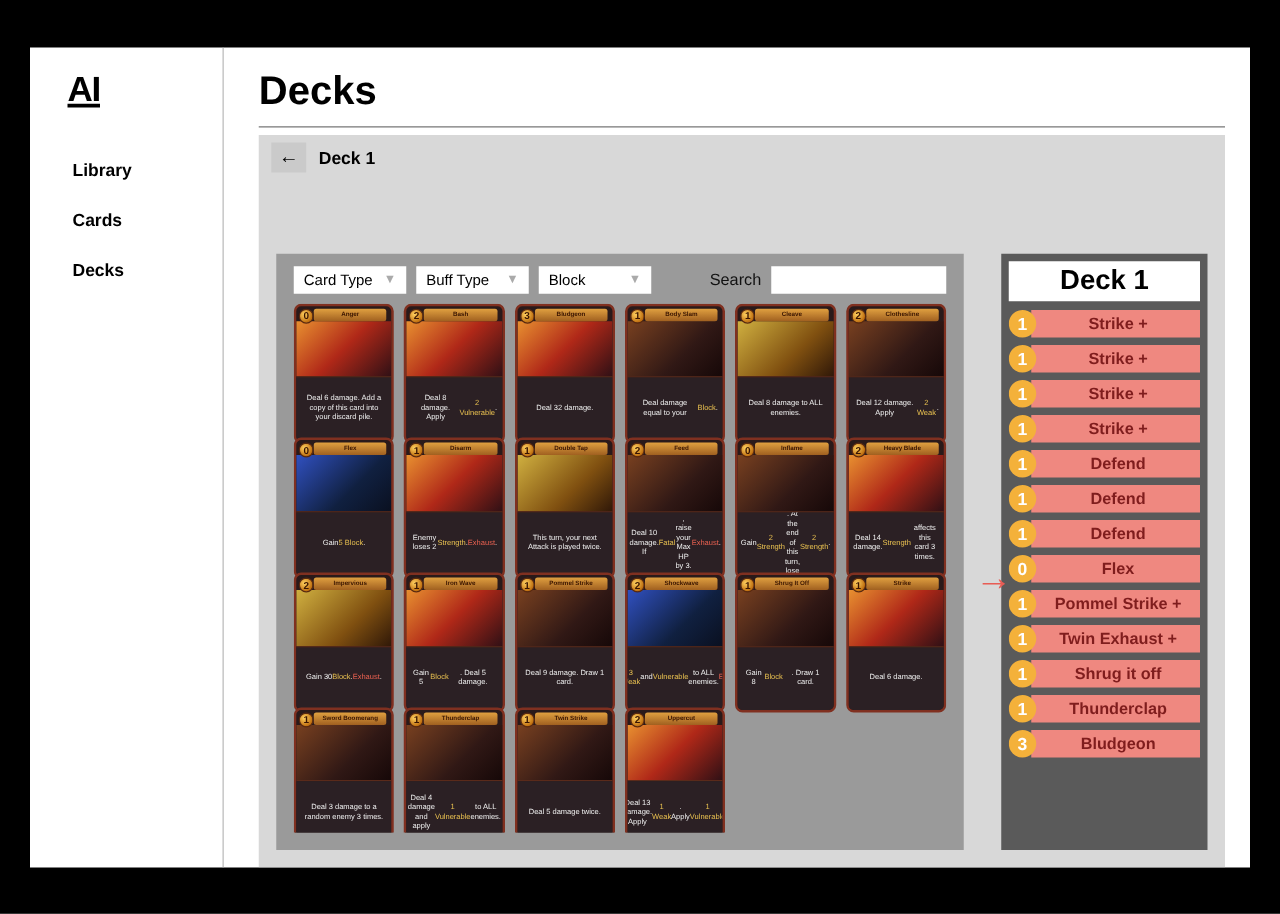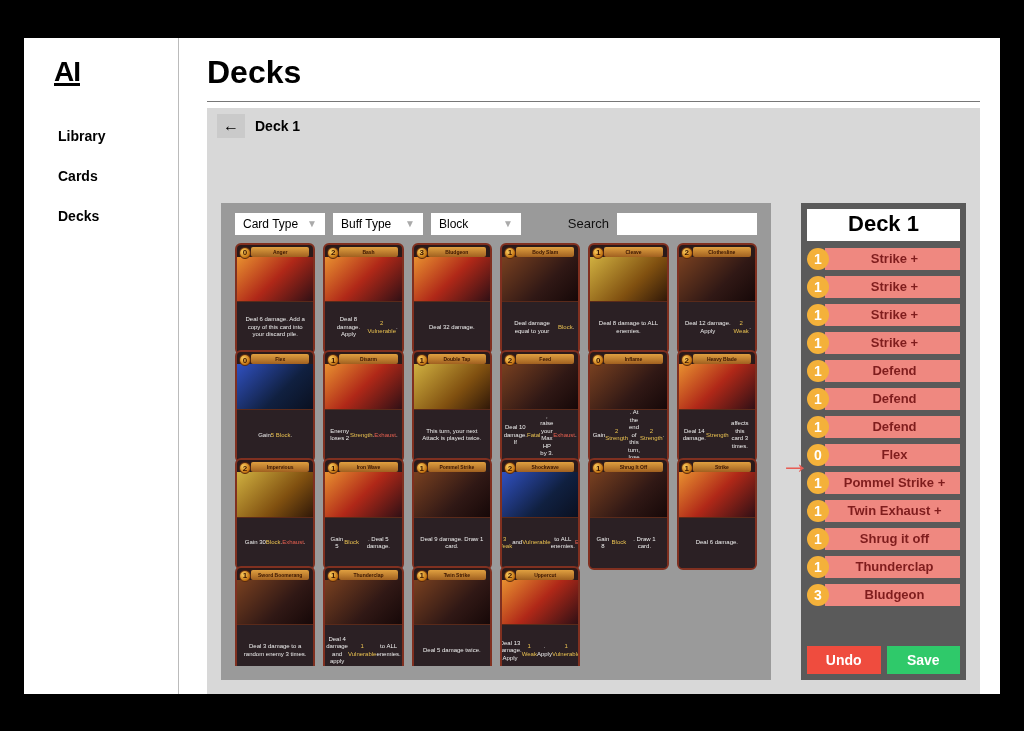--- a/index.html
+++ b/index.html
@@ -519,22 +519,18 @@
                 </div>
                 <div class="deck-row">
                   <div class="qty">1</div>
                   <div class="label">Thunderclap</div>
                 </div>
                 <div class="deck-row">
                   <div class="qty">3</div>
                   <div class="label">Bludgeon</div>
                 </div>
               </div>
-            <div class="deck-actions">
-              <button class="btn undo">Undo</button>
-              <button class="btn save">Save</button>
-            </div>
           </div>
         </div>
       </div>
     </main>
   </div>
 </div>
 
 </body></html>

